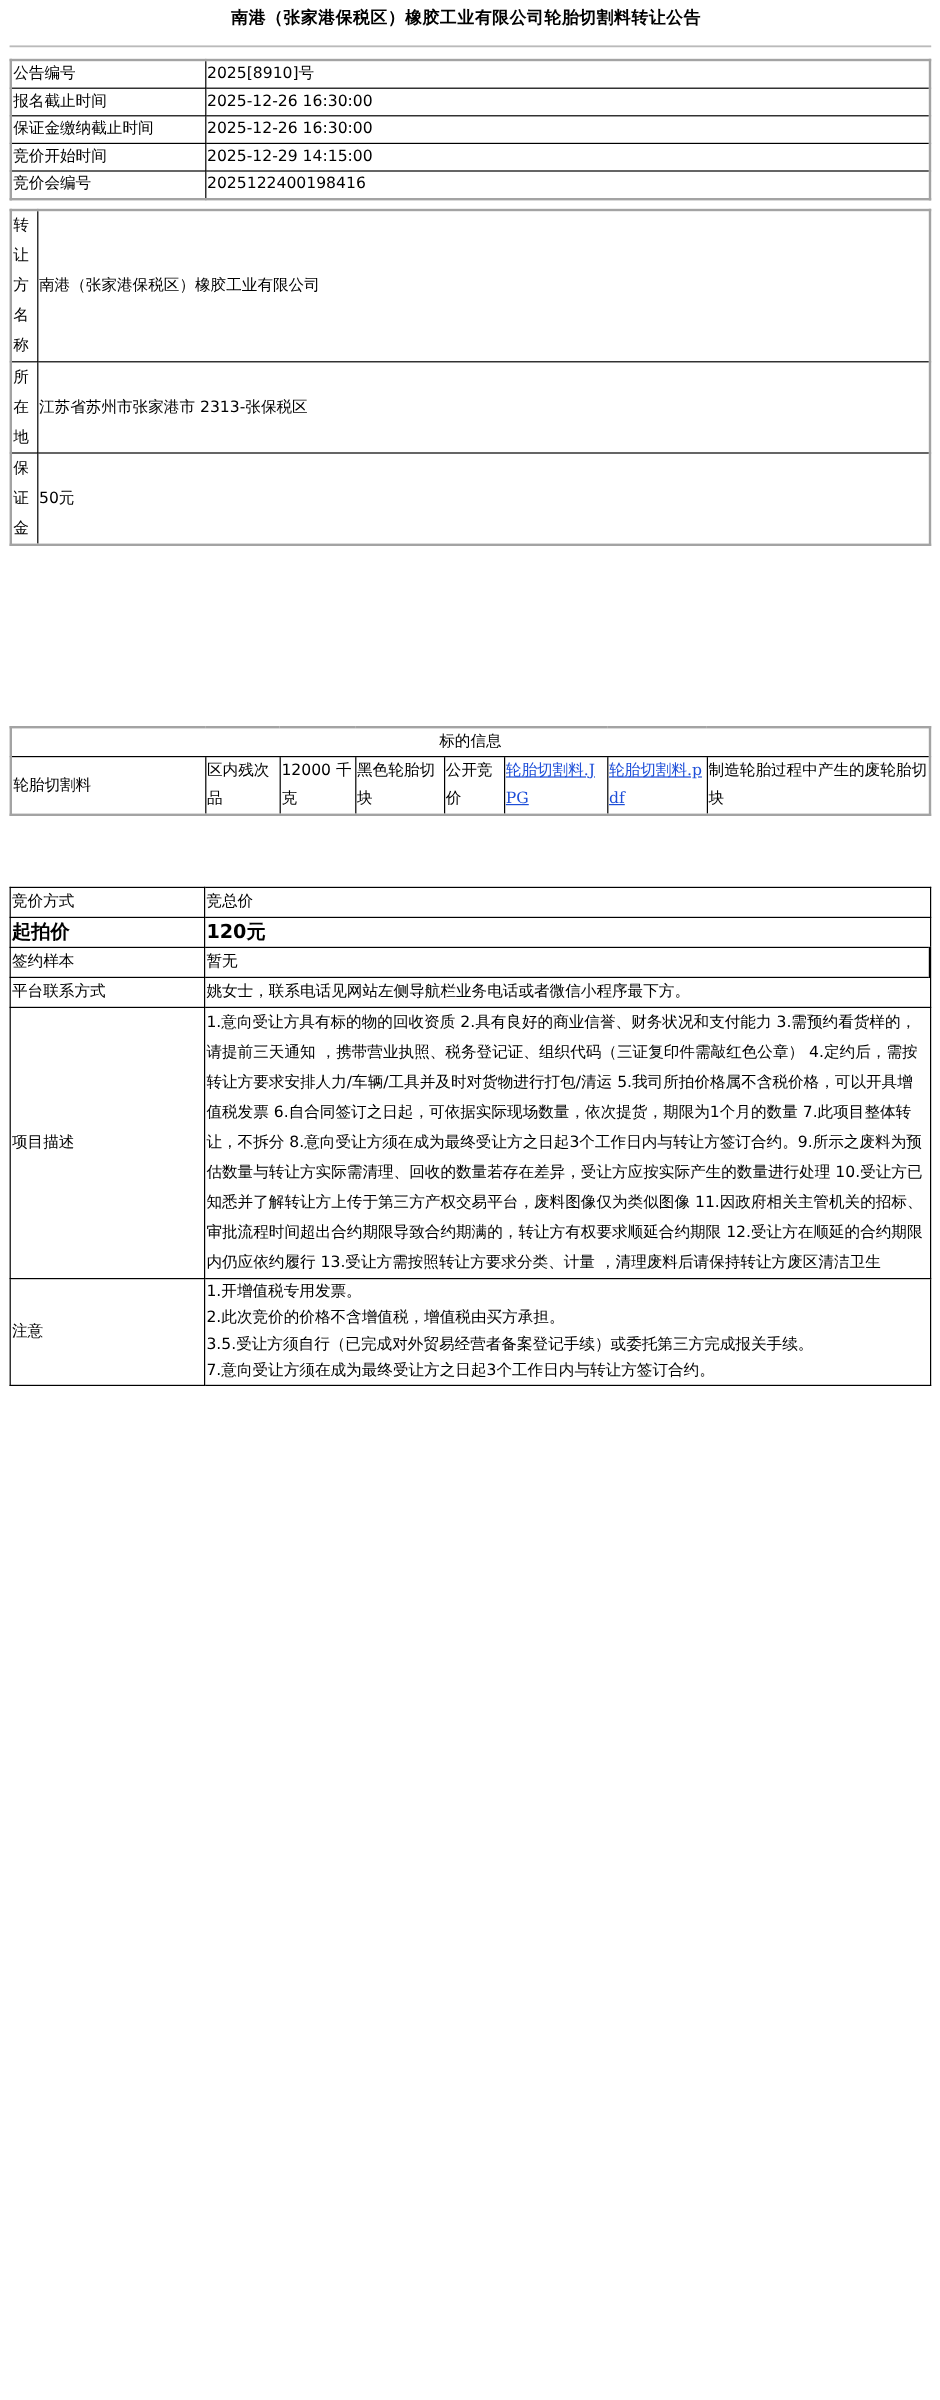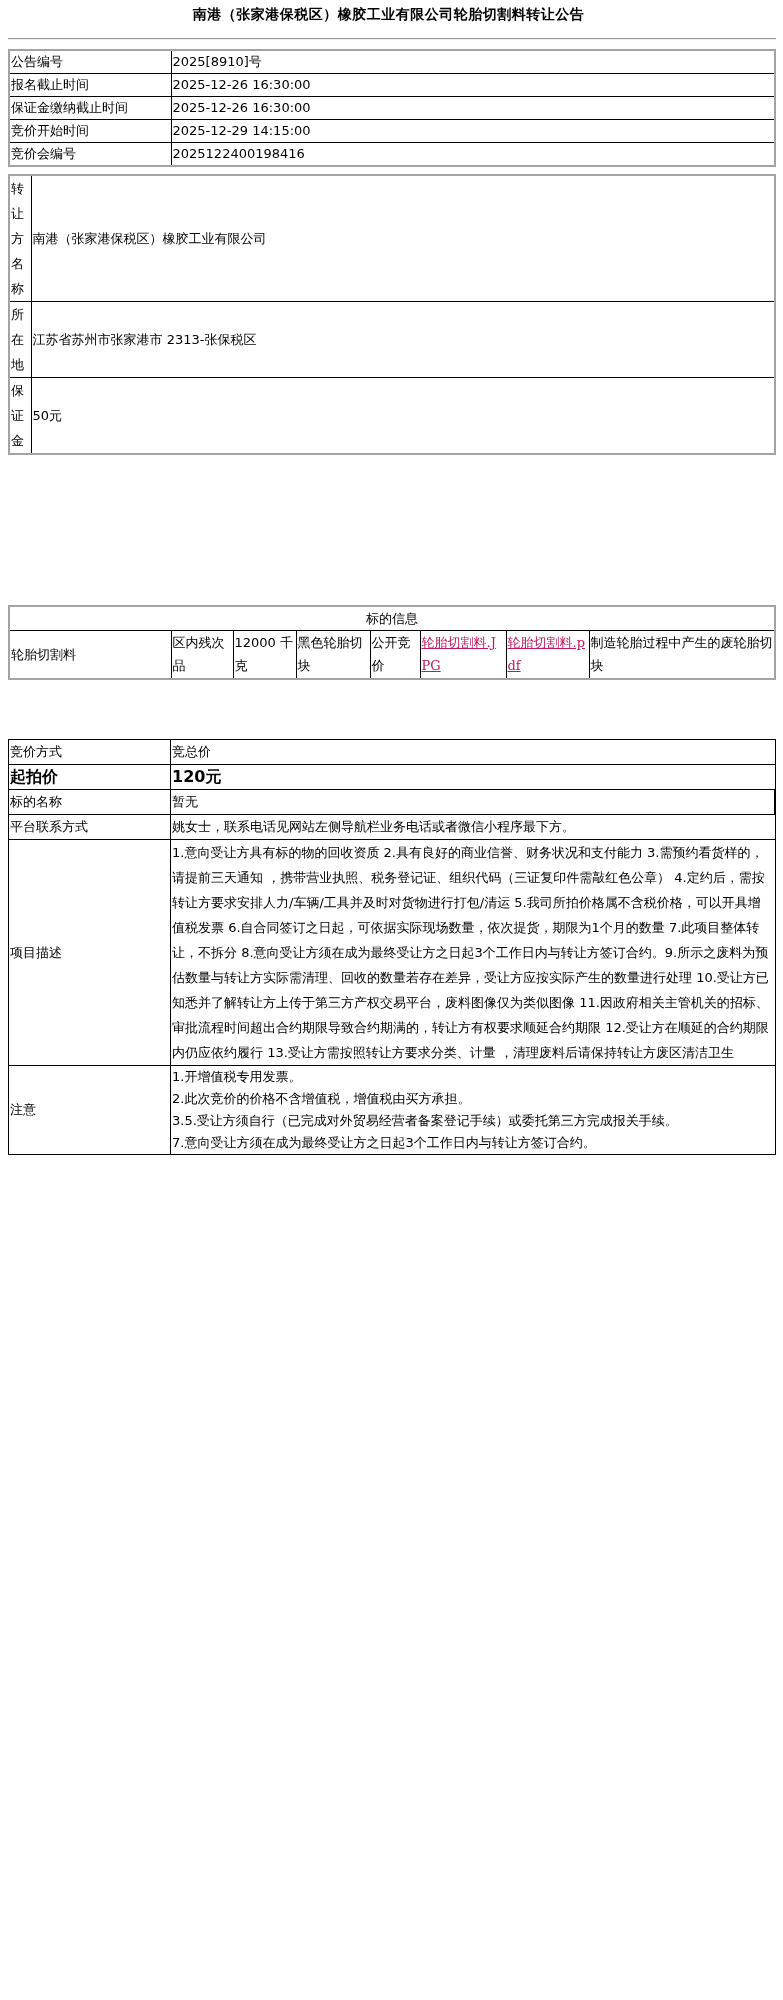--- a/index.html
+++ b/index.html
@@ -10,21 +10,21 @@
   td { border:1px solid #000; padding:0 1px; vertical-align:middle; line-height:20px; font-size:13px; word-break:break-all; }
   #t1 { top:49px; }
   #t1 td { height:22px; }
   #t2 { top:174px;border-radius:17px; }
   .vlabel { width:20px; text-align:left; line-height:25px; padding:0 0 0 1px; }
   .tb-outer { border:2px solid #a3a3a3; }
   #t3 { top:605px; }
   #t3 td { line-height:23px; }
   #t4 { top:739px; }
   #t4 td { line-height:24px; }
-  a { color:#be185d; text-decoration:underline; font-family:"DejaVu Serif","Liberation Serif",serif; }
+  a { color:#1d4ed8; text-decoration:underline; font-family:"DejaVu Serif","Liberation Serif",serif; }
   .bold { font-weight:bold; font-size:16px; }
   .center { text-align:center; }
 </style>
 </head>
 <body>
 
 <div class="title">南港（张家港保税区）橡胶工业有限公司轮胎切割料转让公告</div>
 <div class="hr"></div>
 
 <table id="t1" class="tb-outer">
@@ -113,21 +113,21 @@
   <tbody>
       <tr>
     <td>竞价方式</td>
     <td>竞总价</td>
   </tr>
   <tr>
     <td class="bold">起拍价</td>
     <td class="bold">120元</td>
   </tr>
   <tr>
-    <td>标的名称</td>
+    <td>签约样本</td>
     <td style="border-right:2px solid #000">暂无</td>
   </tr>
   <tr>
     <td>平台联系方式</td>
     <td>姚女士，联系电话见网站左侧导航栏业务电话或者微信小程序最下方。</td>
   </tr>
   <tr>
     <td>项目描述</td>
     <td style="line-height:25px">1.意向受让方具有标的物的回收资质 2.具有良好的商业信誉、财务状况和支付能力 3.需预约看货样的，请提前三天通知 ，携带营业执照、税务登记证、组织代码（三证复印件需敲红色公章） 4.定约后，需按转让方要求安排人力/车辆/工具并及时对货物进行打包/清运 5.我司所拍价格属不含税价格，可以开具增值税发票 6.自合同签订之日起，可依据实际现场数量，依次提货，期限为1个月的数量 7.此项目整体转让，不拆分 8.意向受让方须在成为最终受让方之日起3个工作日内与转让方签订合约。9.所示之废料为预估数量与转让方实际需清理、回收的数量若存在差异，受让方应按实际产生的数量进行处理 10.受让方已知悉并了解转让方上传于第三方产权交易平台，废料图像仅为类似图像 11.因政府相关主管机关的招标、审批流程时间超出合约期限导致合约期满的，转让方有权要求顺延合约期限 12.受让方在顺延的合约期限内仍应依约履行 13.受让方需按照转让方要求分类、计量 ，清理废料后请保持转让方废区清洁卫生</td>
   </tr>

